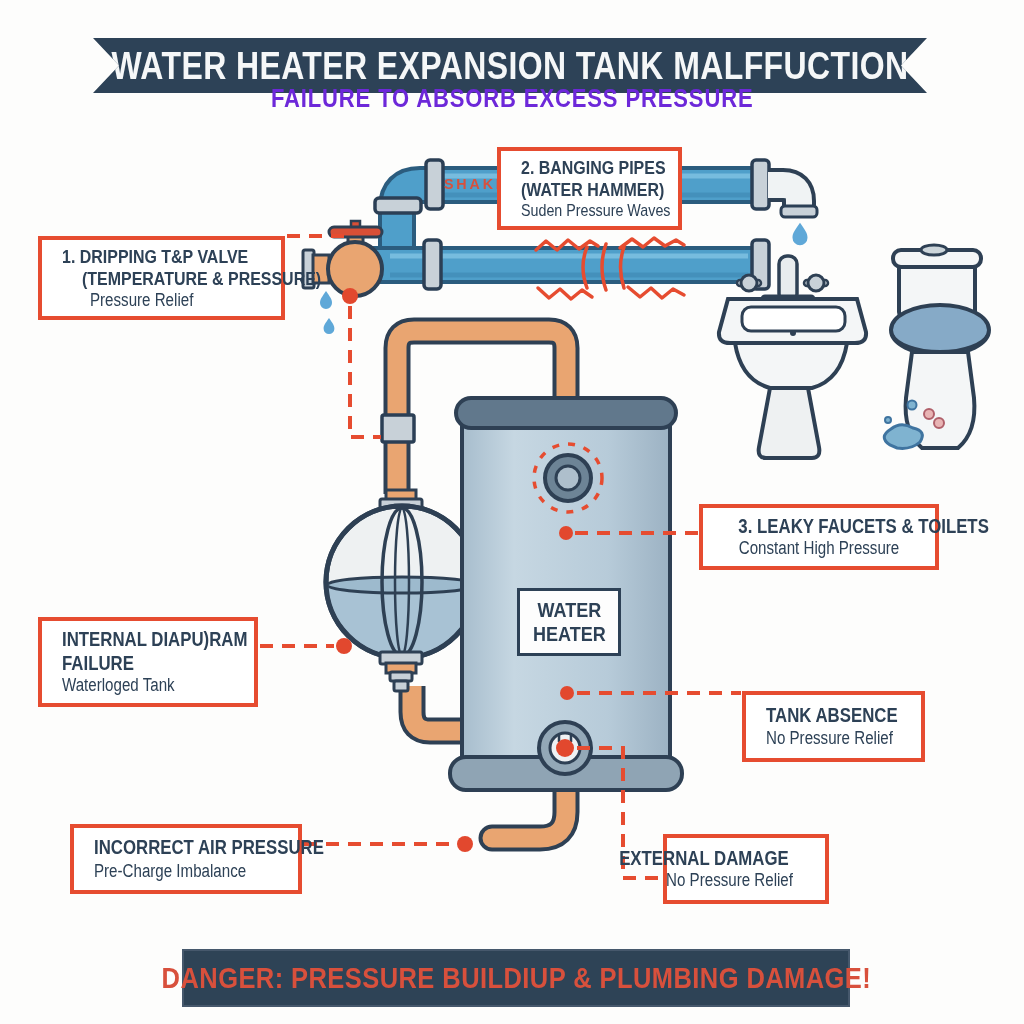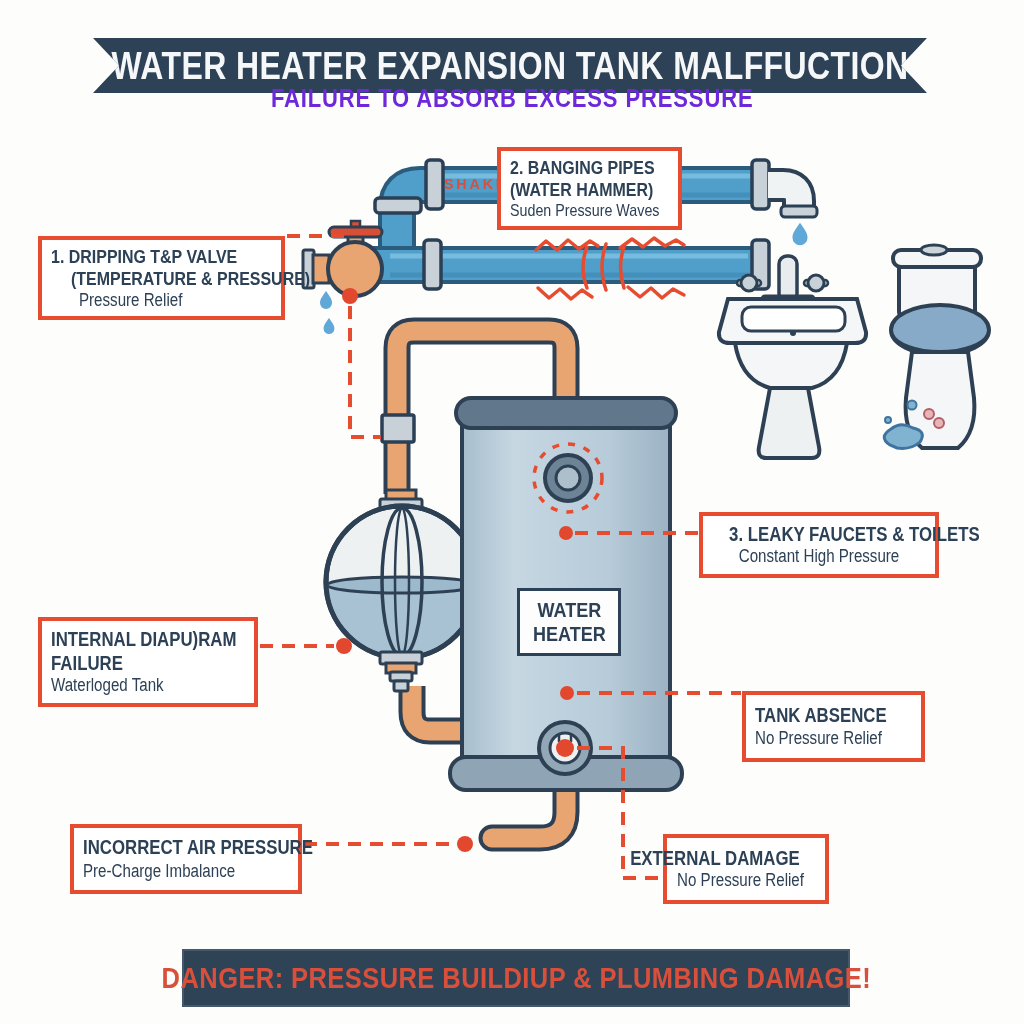--- a/index.html
+++ b/index.html
@@ -33,21 +33,21 @@
     display:flex;align-items:center;justify-content:center;
   }
   .danger span{
     color:#d8503c;font-size:30px;font-weight:700;white-space:nowrap;
     transform:scaleX(0.85);transform-origin:center;letter-spacing:.5px;
   }
 
   
   .lbl{
     position:absolute;background:#ffffff;border:4px solid #e64c30;
-    color:#2d4156;box-sizing:border-box;padding:8px 9px;
+    color:#2d4156;box-sizing:border-box;padding:8px 20px;
     display:flex;flex-direction:column;justify-content:center;
   }
   .line{display:block;white-space:nowrap;transform:scaleX(0.84);
         transform-origin:left center;line-height:1.16;}
   .center .line{transform-origin:center;text-align:center;}
   .h{font-weight:700;font-size:20px;}
   .c{font-size:18px;}
 
   
   .shake{
@@ -234,21 +234,21 @@
   <span class="line h" style="font-size:19px;margin-left:20px;">(TEMPERATURE &amp; PRESSURE)</span>
   <span class="line c" style="margin-left:28px;">Pressure Relief</span>
 </div>
 
 <div class="lbl" style="left:497px;top:147px;width:185px;height:83px;">
   <span class="line h" style="font-size:19px;">2. BANGING PIPES</span>
   <span class="line h" style="font-size:19px;">(WATER HAMMER)</span>
   <span class="line c" style="font-size:17px;">Suden Pressure Waves</span>
 </div>
 
-<div class="lbl center" style="left:699px;top:504px;width:240px;height:66px;margin-top:8px;">
+<div class="lbl center" style="left:699px;top:504px;width:240px;height:66px;">
   <span class="line h">3. LEAKY FAUCETS &amp; TOILETS</span>
   <span class="line c">Constant High Pressure</span>
 </div>
 
 <div class="lbl" style="left:38px;top:617px;width:220px;height:90px;">
   <span class="line h">INTERNAL DIAPU)RAM</span>
   <span class="line h">FAILURE</span>
   <span class="line c">Waterloged Tank</span>
 </div>
 

